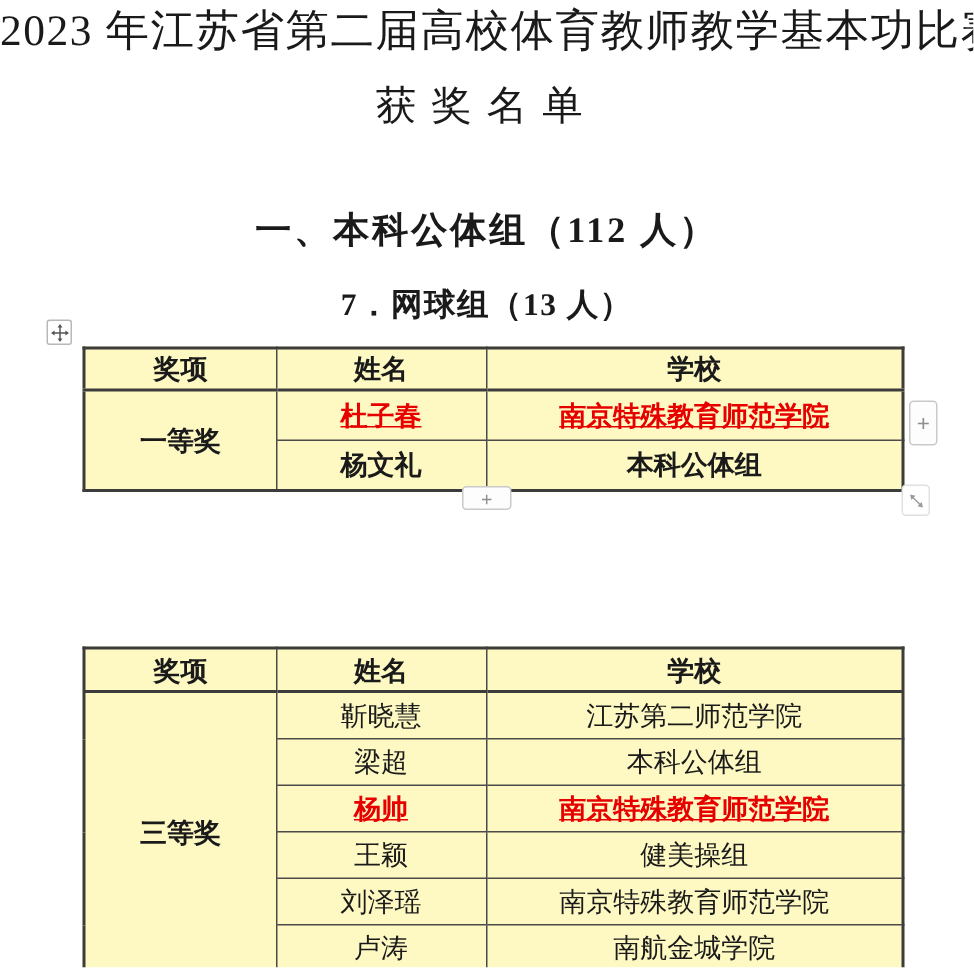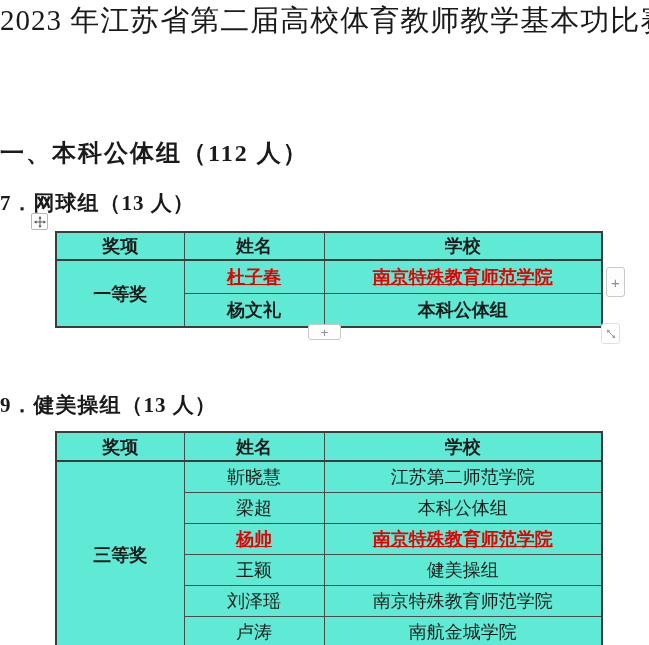--- a/index.html
+++ b/index.html
@@ -18,37 +18,37 @@
     font-size:29px;font-weight:500;letter-spacing:1px;
     white-space:nowrap;
   }
   .title2{
     position:absolute;top:52px;left:0;right:0;
     text-align:center;
     font-size:27px;font-weight:500;letter-spacing:10px;
   }
   .section-heading{
     position:absolute;top:137px;left:0;right:0;
-    text-align:left;
+    text-align:center;
     font-size:24px;font-weight:bold;letter-spacing:2px;
   }
   .sub-heading{
     position:absolute;left:0;right:0;
-    text-align:left;
+    text-align:center;
     font-size:21px;font-weight:bold;letter-spacing:1px;
   }
   .sub-tennis{top:189px;}
   .sub-aerobics{top:391px;}
   
   .table-wrap{position:absolute;left:55px;width:546px;}
   .wrap-tennis{top:231px;}
   .wrap-aerobics{top:431px;}
   table{
     width:546px;border-collapse:collapse;table-layout:fixed;
-    background:#5eead4;
+    background:#fef9c3;
   }
   table{border:2px solid var(--border,#3c3c3c);}
   th,td{
     border:1px solid #4a4a4a;
     text-align:center;vertical-align:middle;
     font-size:18px;
     padding:0;
     overflow:hidden;white-space:nowrap;
   }
   thead th{border-bottom:2px solid var(--border,#3c3c3c);font-weight:bold;}
@@ -79,20 +79,21 @@
     border:1px solid #e0e0e0;background:#fff;
   }
   .ctl svg{display:block;}
 </style>
 </head>
 <body>
 
 <div class="page" style="--hl: #e60000; --border: #3c3c3c;">
 
   <div class="title1">2023 年江苏省第二届高校体育教师教学基本功比赛</div>
+  <div class="title2">获奖名单</div>
 
   <div class="section-heading">一、本科公体组（112 人）</div>
 
   <div class="sub-heading sub-tennis">7．网球组（13 人）</div>
 
   <div class="table-wrap wrap-tennis">
 
     <div class="ctl move-handle">
       <span>
         <svg width="12" height="12" viewBox="0 0 16 16">
@@ -137,21 +138,20 @@
     <div class="ctl resize-handle">
       <span>
         <svg width="12" height="12" viewBox="0 0 14 14">
           <path d="M4.2 4.2 L9.8 9.8" stroke="#9a9a9a" stroke-width="1.1" fill="none"></path>
           <path d="M2 2 L6.2 3 L3 6.2 Z M12 12 L7.8 11 L11 7.8 Z" fill="#9a9a9a"></path>
         </svg>
       </span>
     </div>
   </div>
 
-  <div class="sub-heading sub-aerobics">9．健美操组（13 人）</div>
 
   <div class="table-wrap wrap-aerobics">
     <table class="t-aerobics">
       <colgroup>
           <col class="c1">
           <col class="c2">
           <col class="c3">
         </colgroup>
       <thead>
         <tr>

